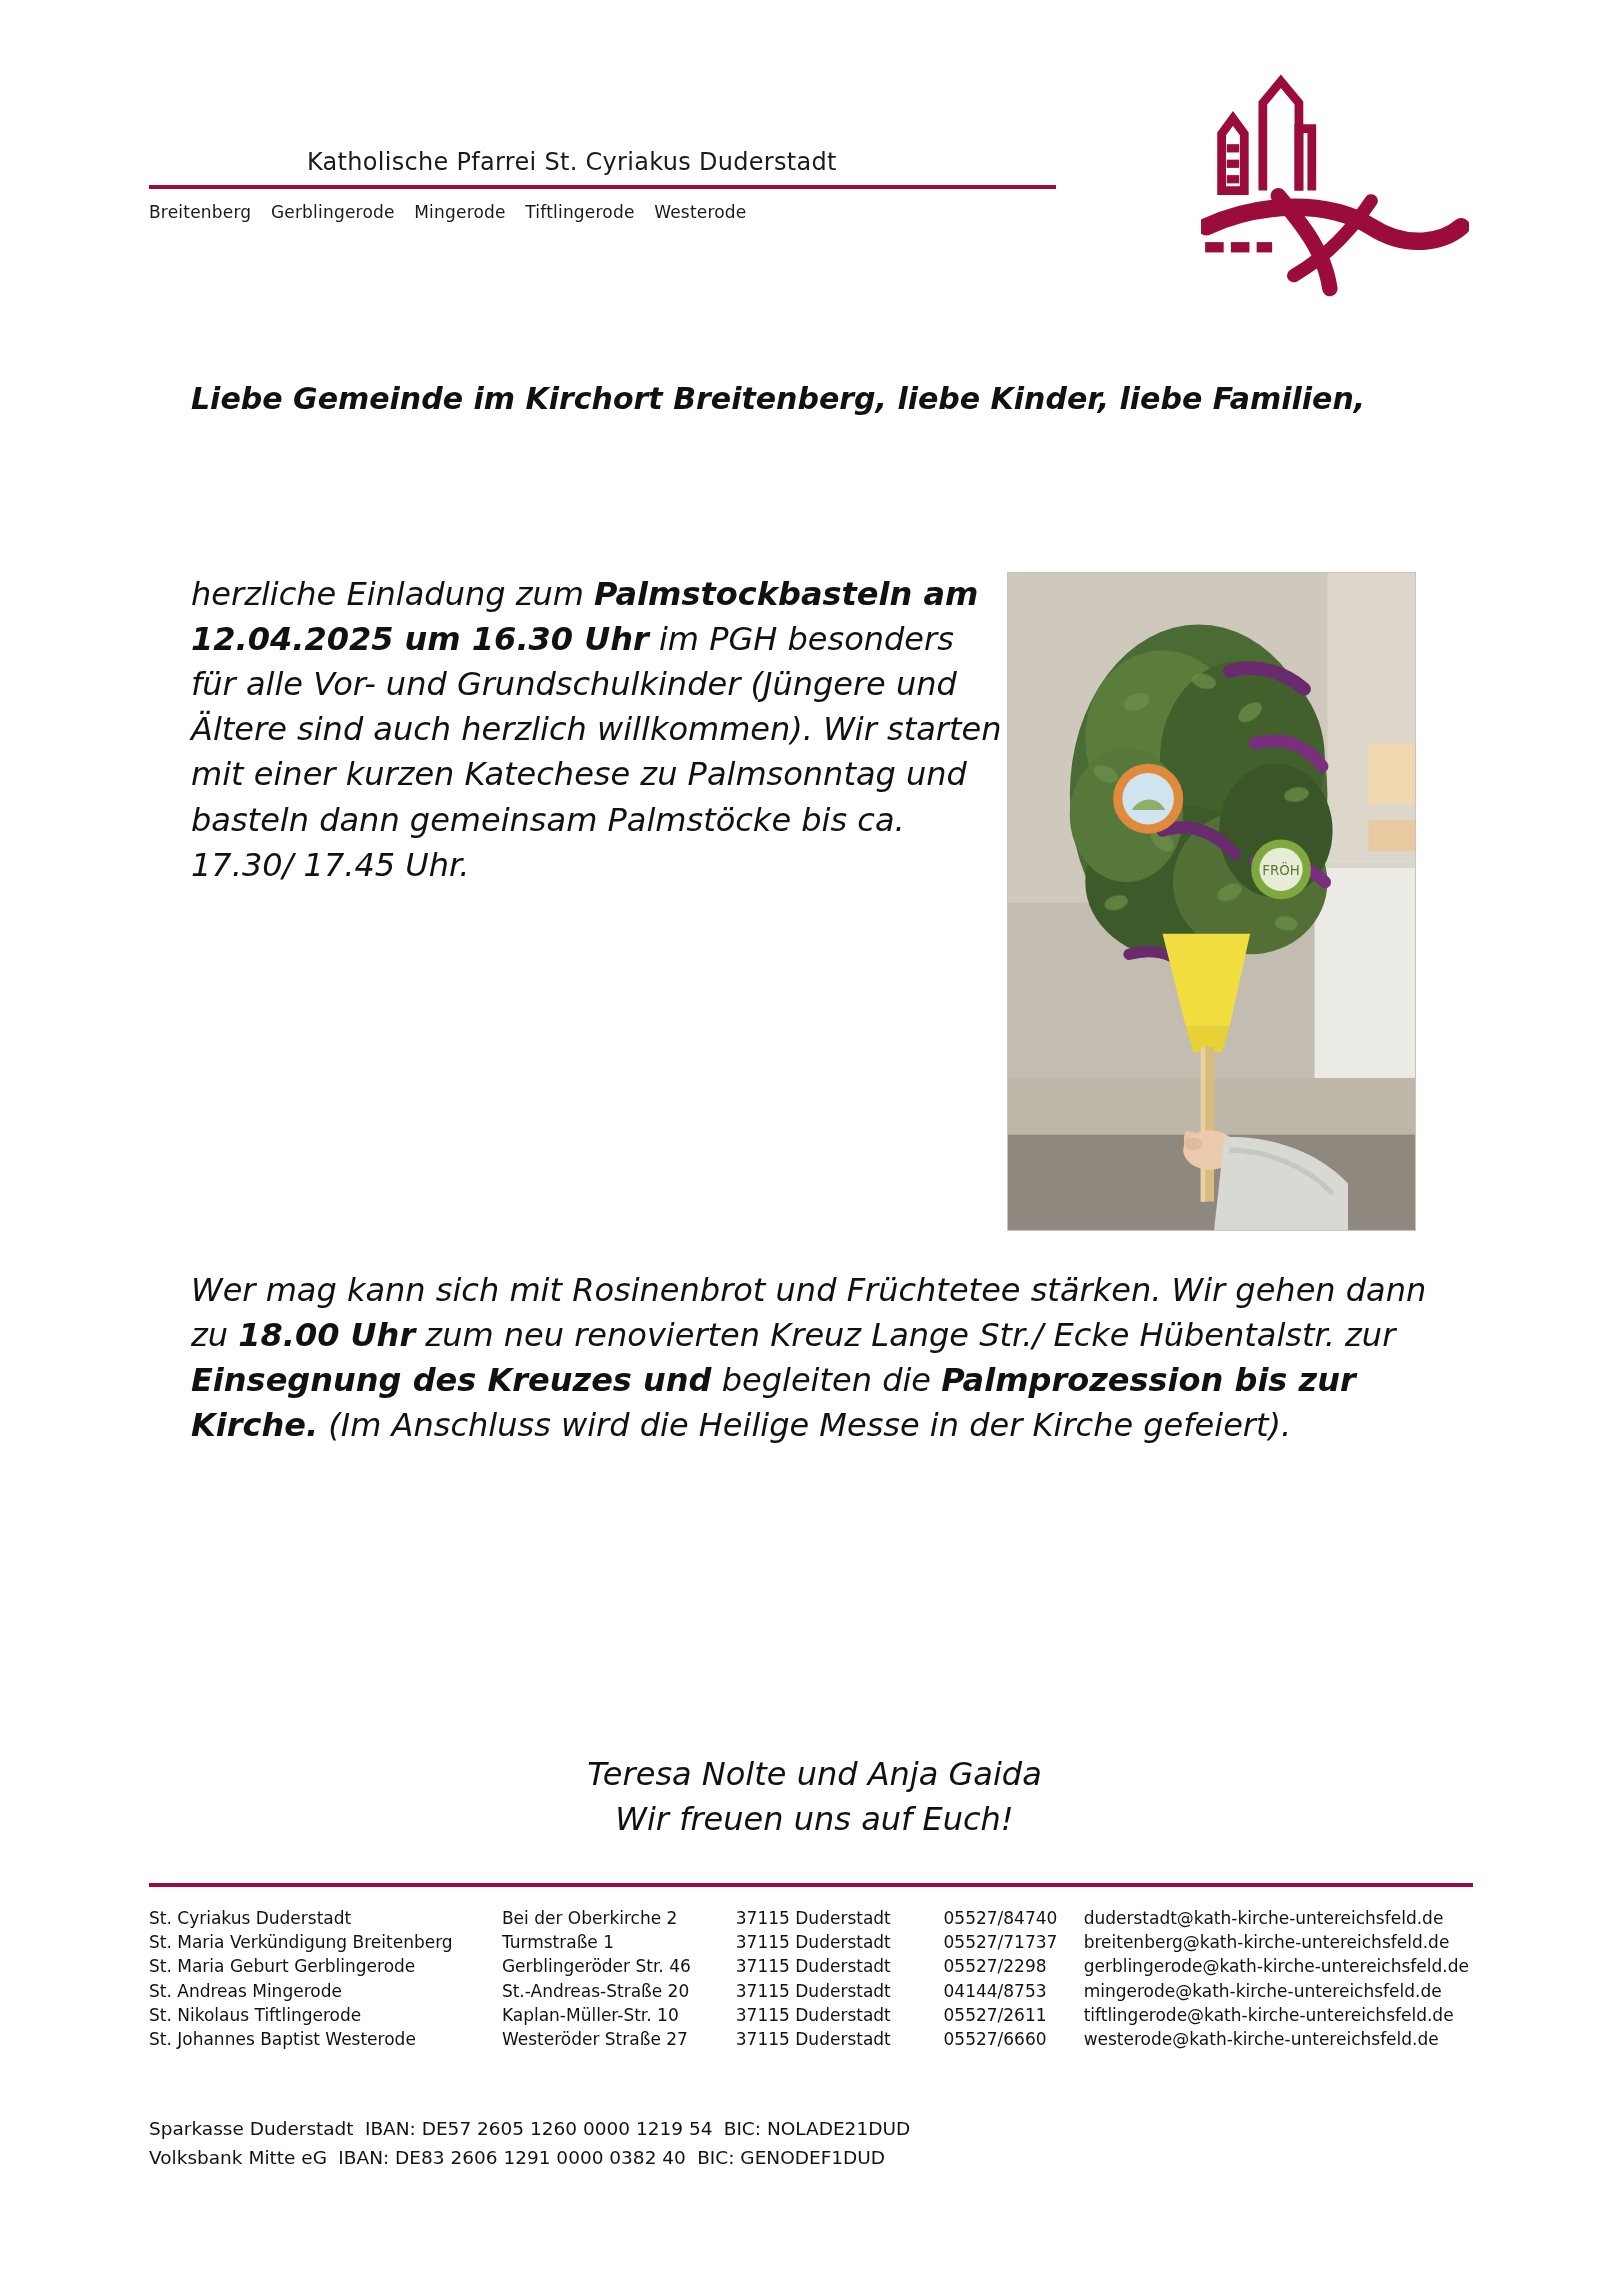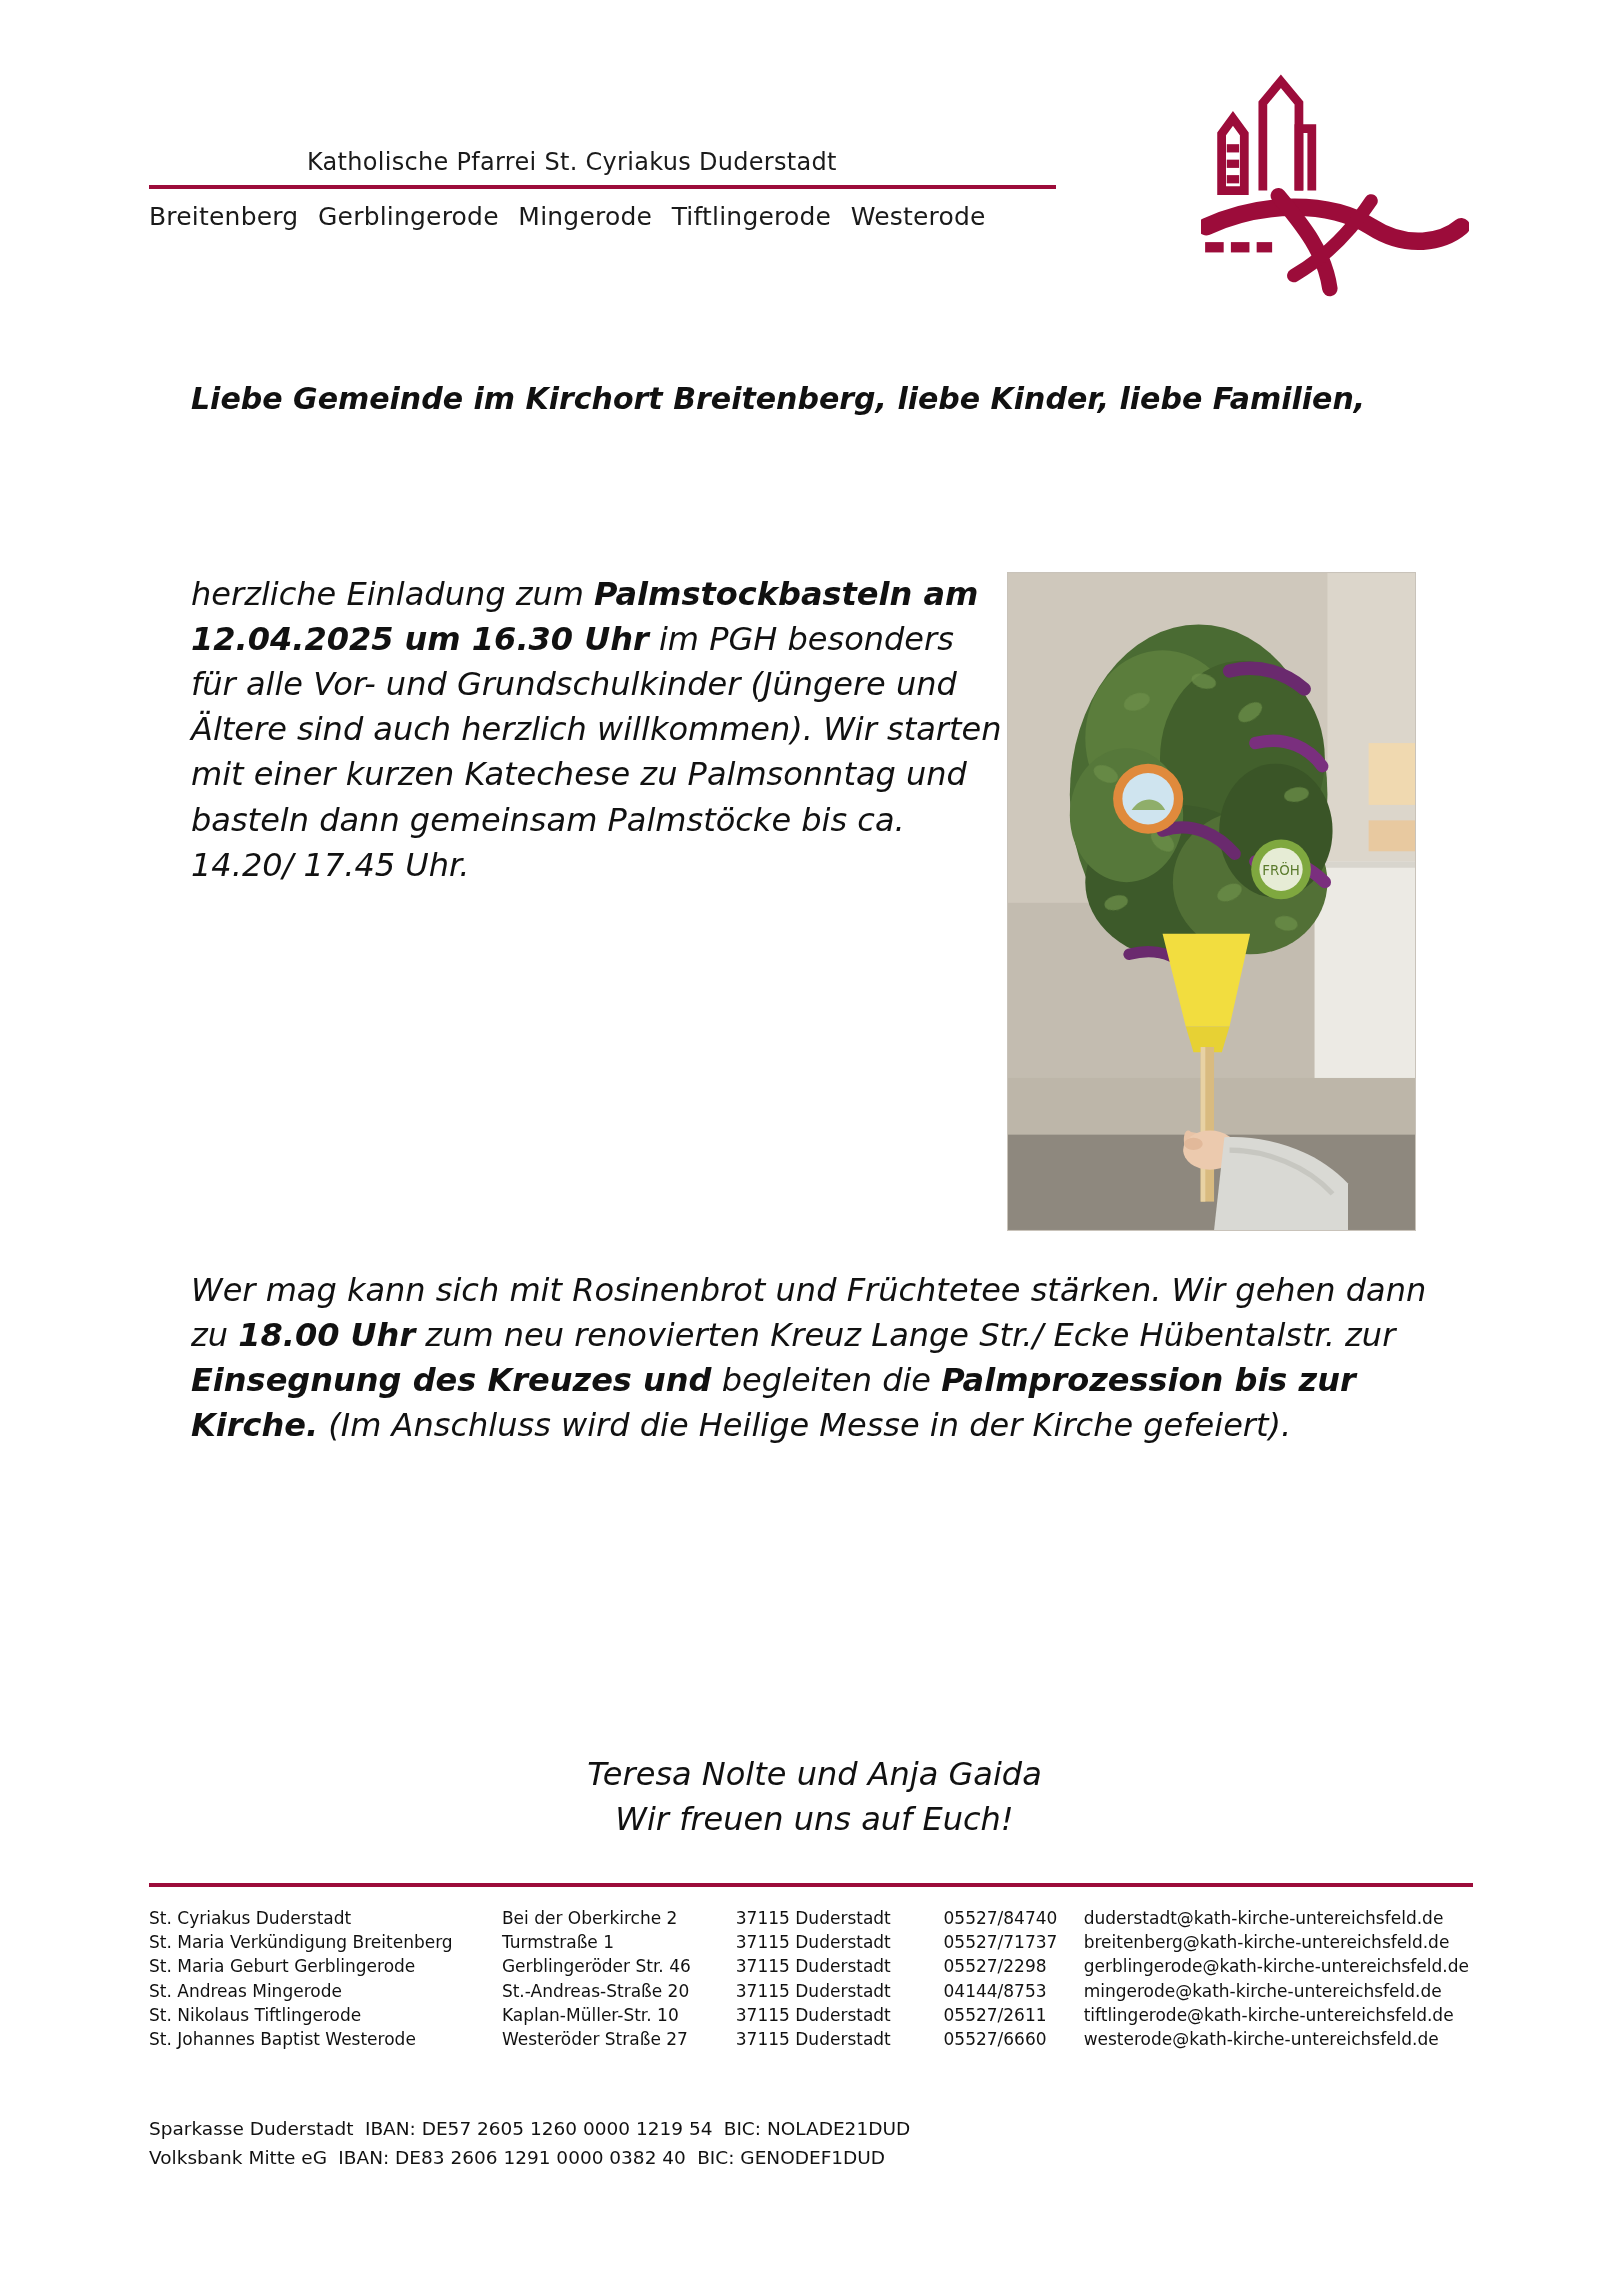--- a/index.html
+++ b/index.html
@@ -38,21 +38,21 @@
     letter-spacing: 0.3px;
     padding-left: 158px;
     margin-bottom: 9.3px;
   }
   .header-rule {
     width: 907px;
     height: 3.6px;
     background: #9c0c3a;
   }
   .header-sub {
-    font-size: 25px;
+    font-size: 17px;
     color: #1a1a1a;
     margin-top: 13.4px;
     letter-spacing: 0.2px;
     white-space: nowrap;
   }
   .header-sub span { margin-right: 19.6px; }
   .header-sub span:last-child { margin-right: 0; }
 
   
   .logo {
@@ -193,21 +193,21 @@
       <path d="M330 250 C290 310, 240 360, 180 395" fill="none" stroke="#9c0c3a" stroke-width="26" stroke-linecap="round"></path>
 
       <rect x="8" y="330" width="36" height="20" fill="#9c0c3a"></rect>
       <rect x="58" y="330" width="36" height="20" fill="#9c0c3a"></rect>
       <rect x="108" y="330" width="30" height="20" fill="#9c0c3a"></rect>
     </svg>
   </div>
 
   <div class="salutation">Liebe Gemeinde im Kirchort Breitenberg, liebe Kinder, liebe Familien,</div>
 
-  <div class="para1"><span>herzliche Einladung zum </span><b>Palmstockbasteln am 12.04.2025 um 16.30 Uhr</b><span> im PGH besonders für alle Vor- und Grundschulkinder (Jüngere und Ältere sind auch herzlich willkommen). Wir starten mit einer kurzen Katechese zu Palmsonntag und basteln dann gemeinsam Palmstöcke bis ca. 14.20/ 17.45 Uhr.</span></div>
+  <div class="para1"><span>herzliche Einladung zum </span><b>Palmstockbasteln am 12.04.2025 um 16.30 Uhr</b><span> im PGH besonders für alle Vor- und Grundschulkinder (Jüngere und Ältere sind auch herzlich willkommen). Wir starten mit einer kurzen Katechese zu Palmsonntag und basteln dann gemeinsam Palmstöcke bis ca. 17.30/ 17.45 Uhr.</span></div>
 
   <div class="photo">
     <svg width="407" height="657" viewBox="0 0 790 1275" xmlns="http://www.w3.org/2000/svg">
       <defs>
         <clipPath id="clipPhoto">
             <rect x="0" y="0" width="790" height="1275"></rect>
           </clipPath>
       </defs>
       <g clip-path="url(#clipPhoto)">
 

